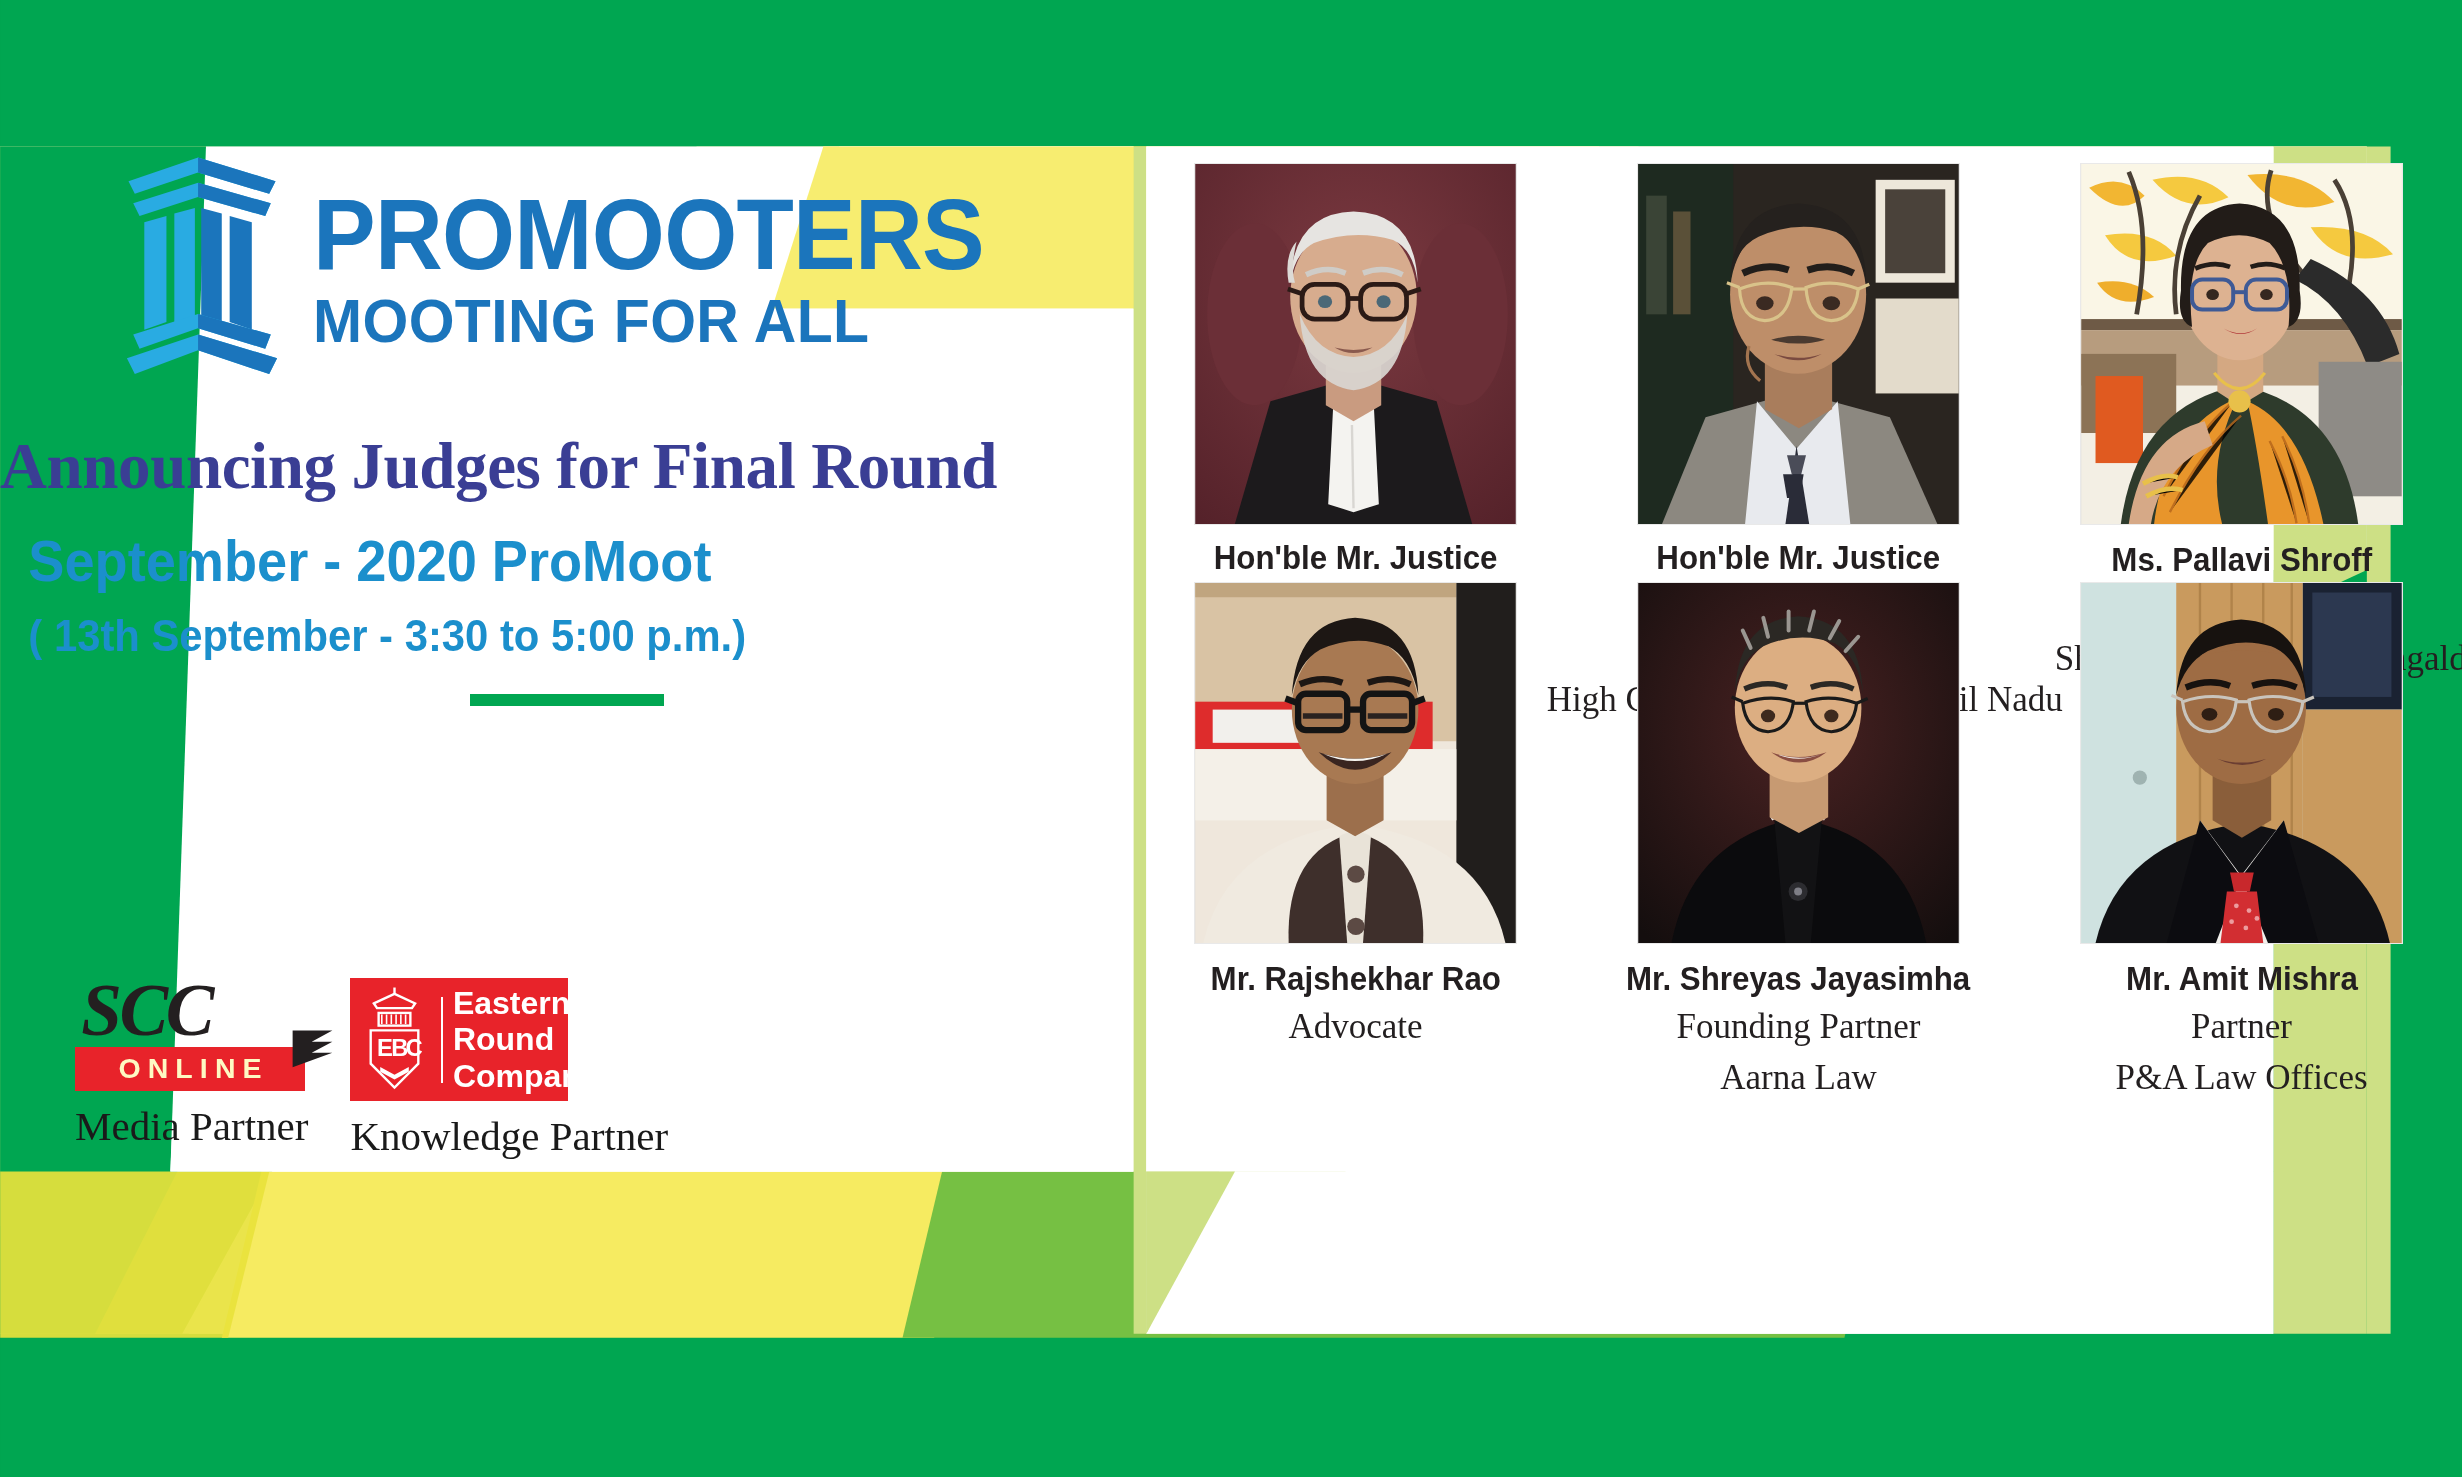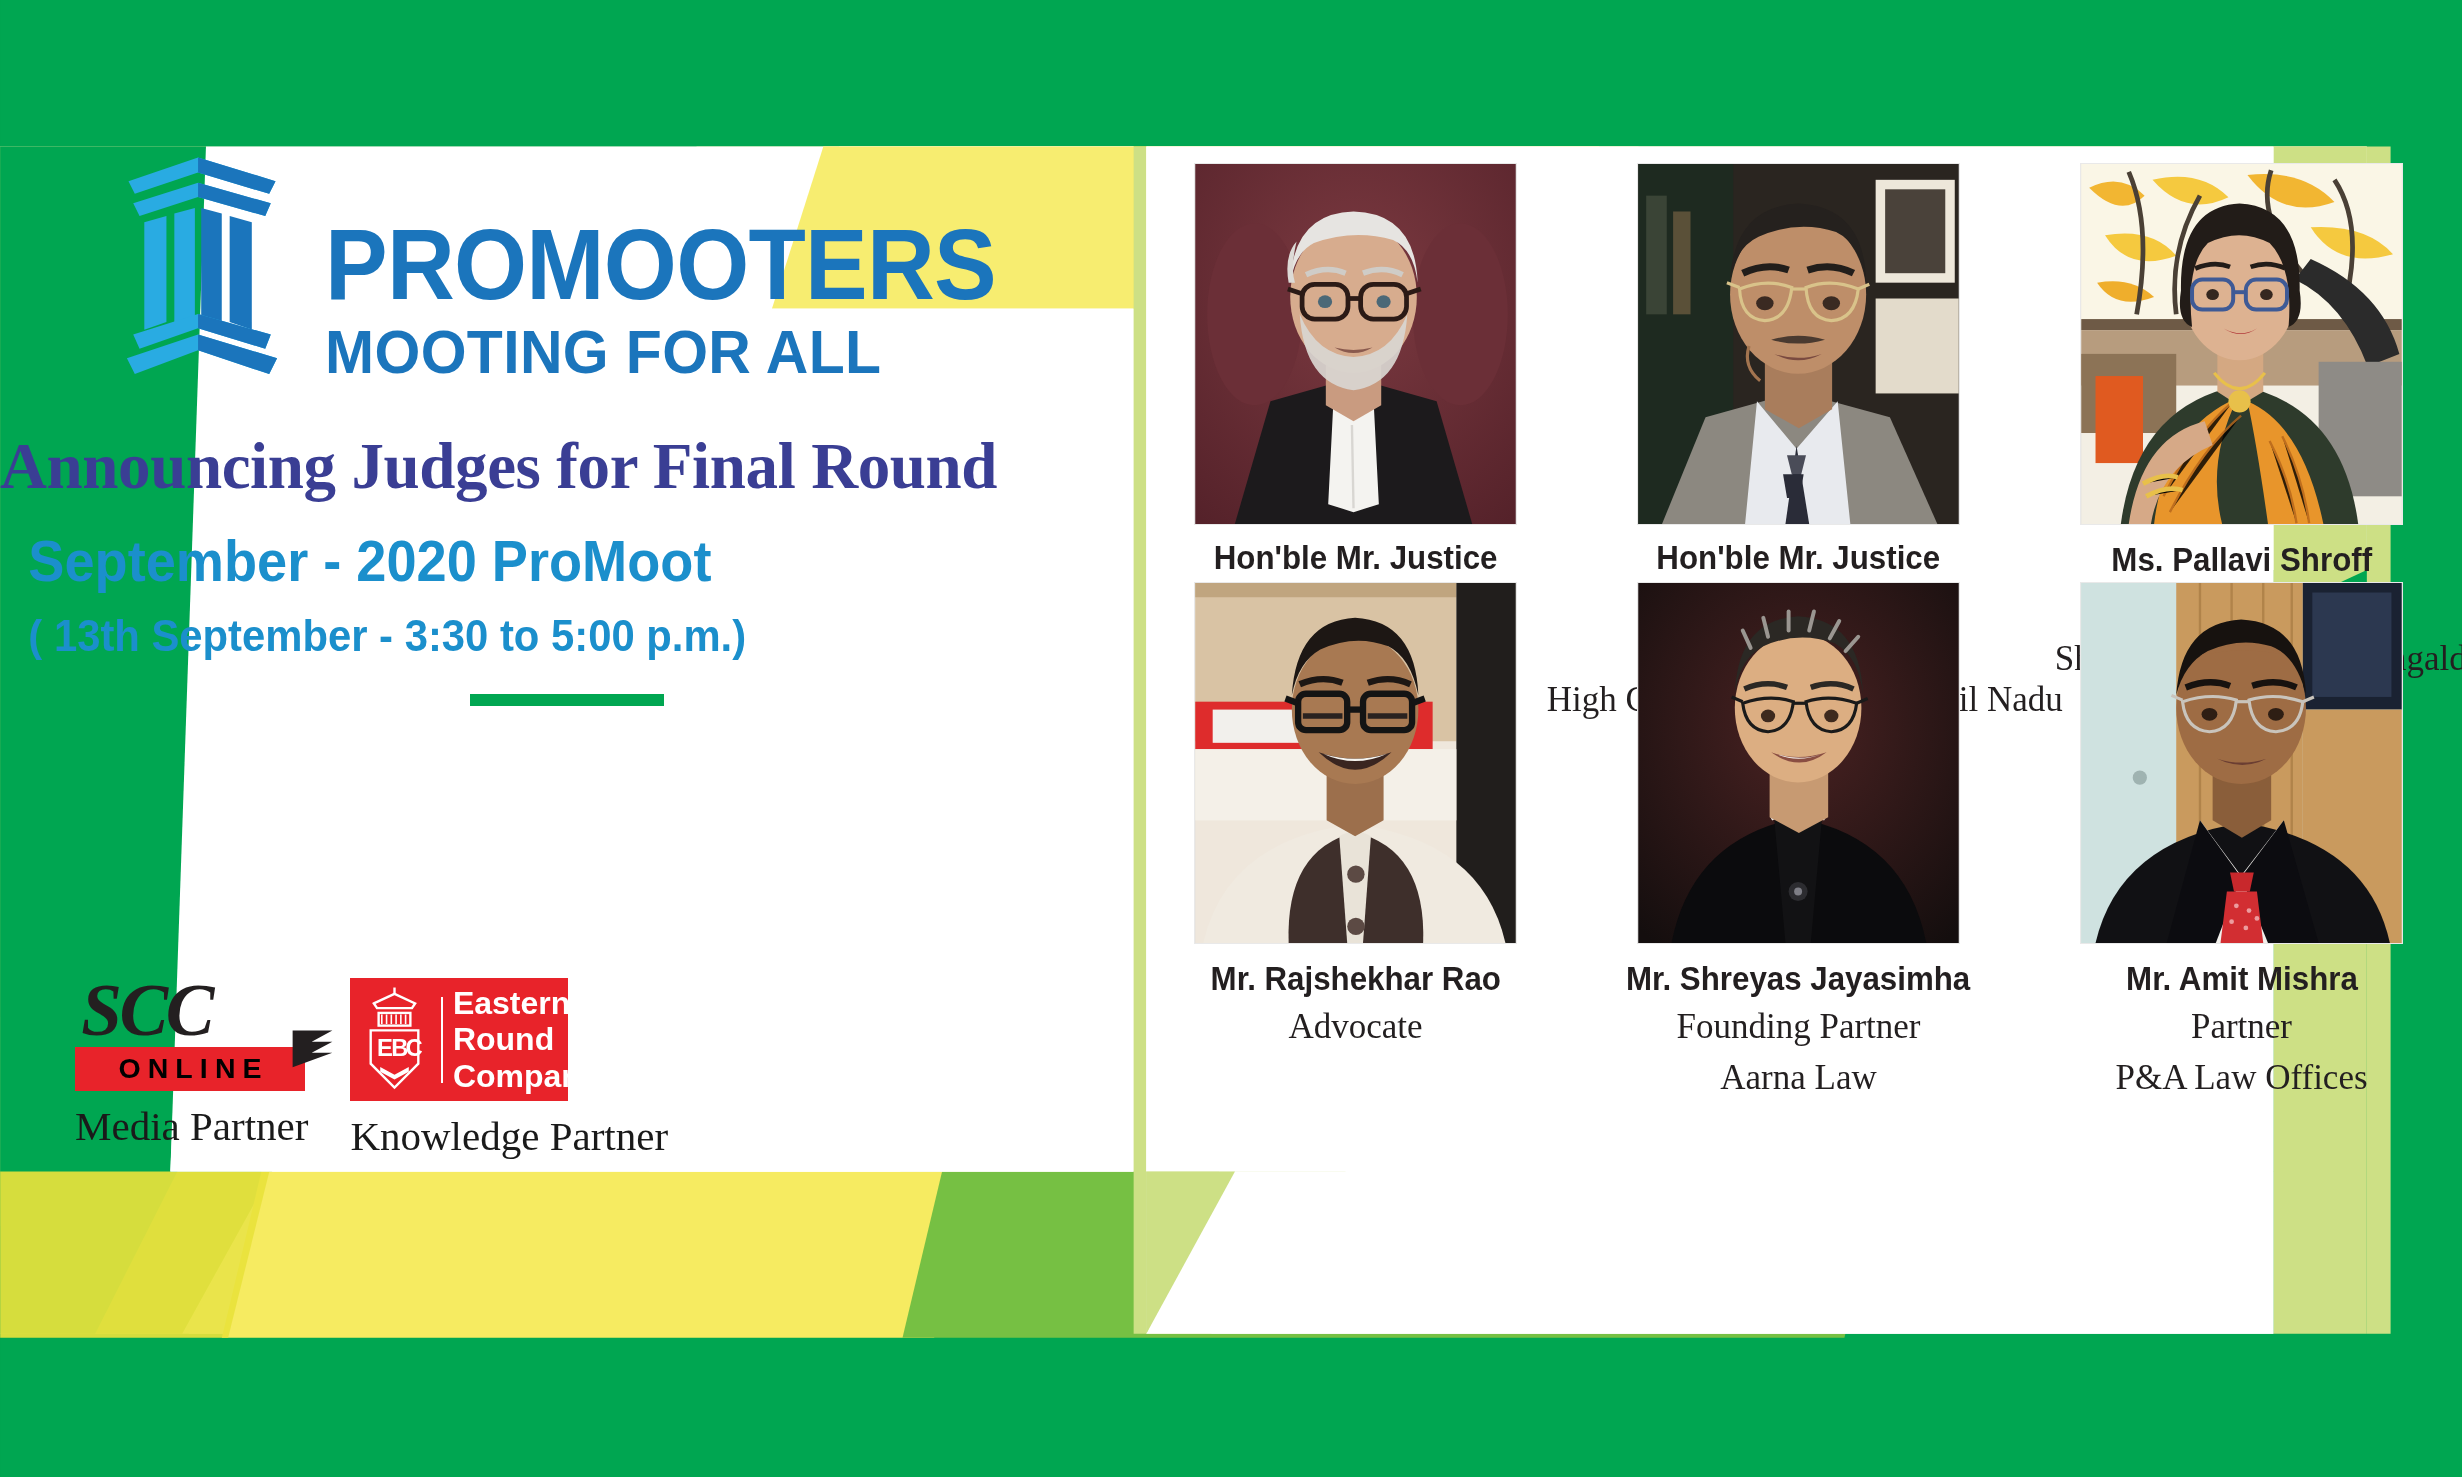--- a/index.html
+++ b/index.html
@@ -12,21 +12,21 @@
     background:#00A651;
   }
 
   
   .bg{position:absolute;top:0;left:0;width:100%;height:100%;}
   .bg svg{display:block;width:2462px;height:1477px;}
 
   
   #brand{
     position:absolute;left:119px;top:146px;
-    display:flex;align-items:flex-end;gap:40px;
+    display:flex;align-items:center;gap:28px;
   }
   #brand-logo{width:166px;height:238px;flex:0 0 auto;}
   #brand-words{padding-top:11px;}
   #brand-title{
     font-family:"Liberation Sans",sans-serif;
     font-weight:700;font-size:101px;line-height:.92;
     letter-spacing:-0.8px;color:#1B75BC;
     transform:scaleX(.93);transform-origin:left center;
     white-space:nowrap;
   }
@@ -83,21 +83,21 @@
     font-family:"Liberation Serif",serif;
     font-weight:700;font-style:italic;font-size:73px;line-height:.9;
     color:#231F20;letter-spacing:-2.4px;text-align:left;padding-left:6.3px;
   }
   .scc-bar{
     position:relative;background:#E8232A;height:44px;margin-top:3.2px;
     display:flex;align-items:center;justify-content:center;
   }
   .scc-bar span{
     font-family:"Liberation Sans",sans-serif;font-weight:700;
-    font-size:28.5px;letter-spacing:7.1px;color:#000000;padding-left:7.1px;
+    font-size:28.5px;letter-spacing:7.1px;color:#fef9c3;padding-left:7.1px;
   }
   .scc-flag{position:absolute;right:-28.5px;top:-17.4px;width:43px;height:62px;}
 
   
   .ebc-logo{
     width:218px;height:123px;background:#E8232A;
     display:flex;align-items:center;gap:0;padding:0;
   }
   .ebc-mark{width:89px;height:100%;position:relative;flex:0 0 auto;}
   .ebc-div{width:2.4px;height:86px;background:#fff;flex:0 0 auto;margin:0 9.5px 0 1.6px;}

